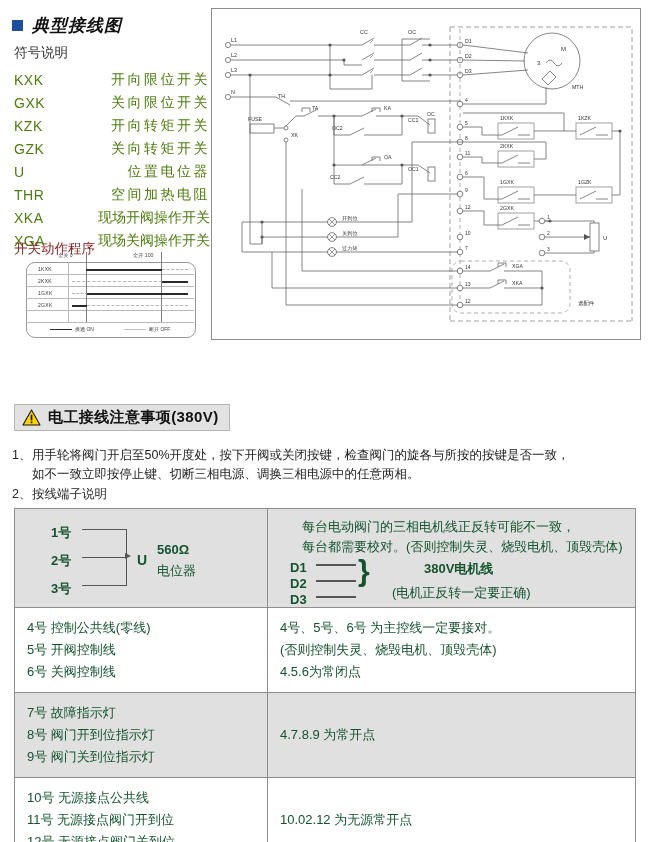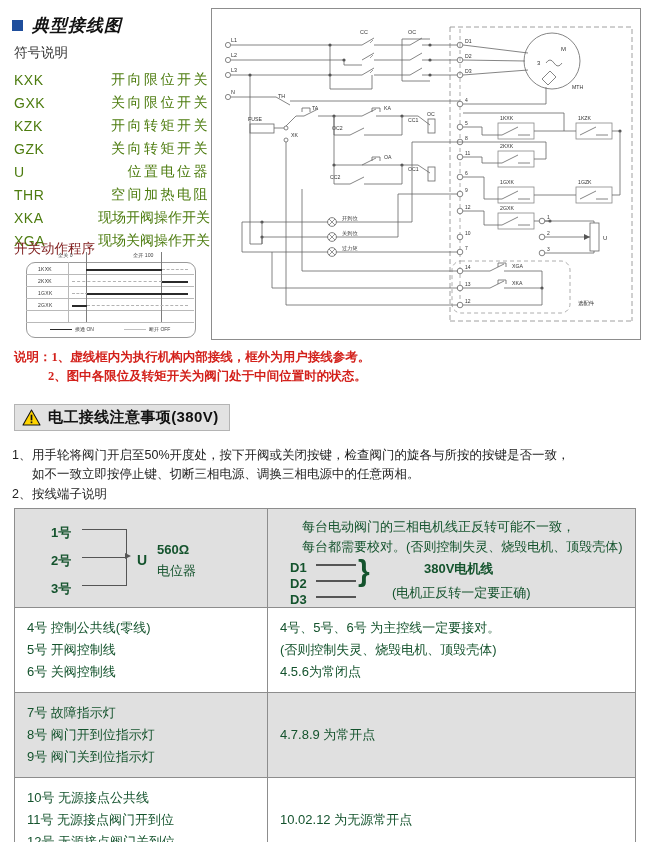--- a/index.html
+++ b/index.html
@@ -480,26 +480,20 @@
         <line x1="74" y1="210" x2="74" y2="296"></line>
         <line x1="74" y1="296" x2="246" y2="296"></line>
         <line x1="90" y1="262" x2="246" y2="262"></line>
         <line x1="90" y1="262" x2="90" y2="180"></line>
         <line x1="60" y1="279" x2="246" y2="279"></line>
         <line x1="60" y1="279" x2="60" y2="243"></line>
       </g>
     </svg>
   </div>
 
-  <div class="notes">
-    <div>
-      <span>说明：</span><span>1、虚线框内为执行机构内部接线，框外为用户接线参考。</span>
-    </div>
-    <div class="ln2">2、图中各限位及转矩开关为阀门处于中间位置时的状态。</div>
-  </div>
 
   <div class="warn">
     <svg width="19" height="17" viewBox="0 0 20 18">
       <path d="M10 1 L19 17 L1 17 Z" fill="#ffd400" stroke="#111" stroke-width="1.1" stroke-linejoin="round"></path>
       <rect x="9.1" y="6" width="1.8" height="6" fill="#111"></rect>
       <rect x="9.1" y="13.2" width="1.8" height="1.8" fill="#111"></rect>
     </svg>
     <span class="warn-txt">电工接线注意事项(380V)</span>
   </div>
 

